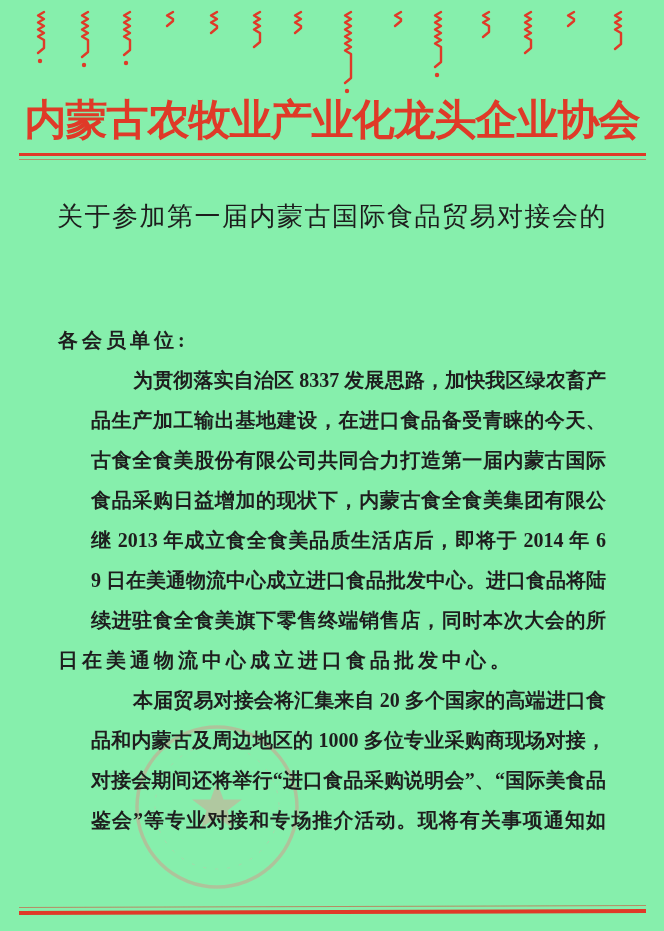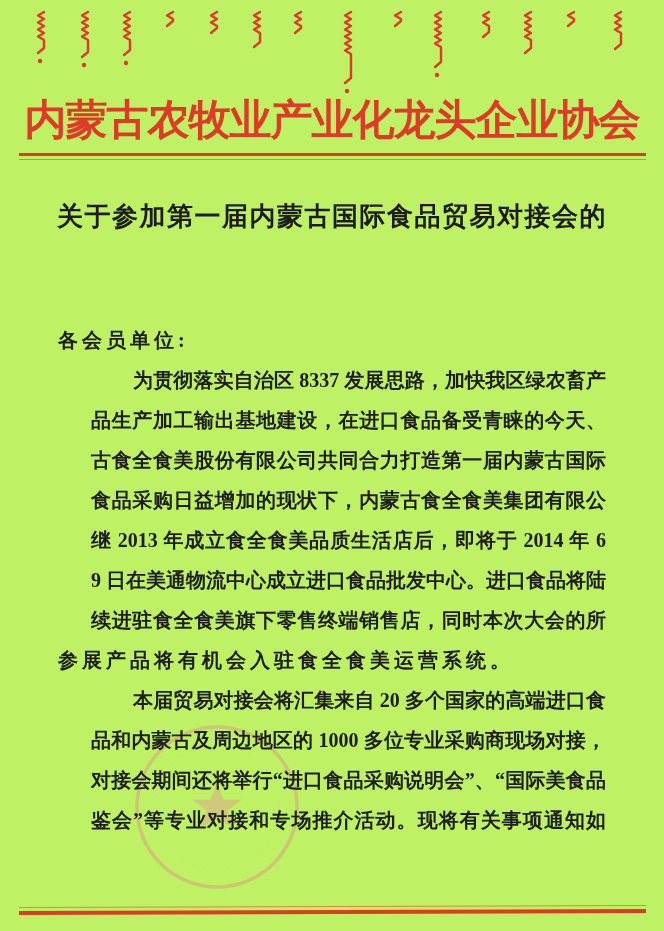--- a/index.html
+++ b/index.html
@@ -1,20 +1,20 @@
 <!DOCTYPE html>
 <html><head>
 <meta charset="utf-8">
 <style>
   html,body{margin:0;padding:0;background:#888;}
   .page{
     position:relative;
     width:664px;height:931px;
     margin:0 auto;
-    background:#bef264;
+    background:#86efac;
     overflow:hidden;
     font-family:"Liberation Serif","DejaVu Serif",serif;
   }
   
   .mongolian-row{position:absolute;top:0;left:0;width:664px;height:92px;}
   .mcol{position:absolute;top:10px;}
   .org-title{
     position:absolute;top:90px;left:0;width:664px;
     margin:0;text-align:center;
     font-size:42px;font-weight:bold;letter-spacing:-1px;
@@ -22,21 +22,21 @@
   }
   .rule{position:absolute;left:19px;width:627px;}
   .rule-top-thick{top:153px;height:3px;}
   .rule-top-thin{top:159px;height:1px;opacity:.55;}
   .rule-bot-thin{top:906px;height:1px;opacity:.55;transform:rotate(-.2deg);}
   .rule-bot-thick{top:910px;height:4px;transform:rotate(-.2deg);}
   
   .notice-title{
     position:absolute;top:194px;left:0;width:664px;
     text-align:center;color:#1d1d1d;
-    font-size:26px;font-weight:bold;letter-spacing:1.5px;line-height:46px;
+    font-size:26px;font-weight:normal;letter-spacing:1.5px;line-height:46px;
   }
   
   .body-text{
     position:absolute;top:320px;left:58px;width:548px;
     color:#1e1e1e;font-size:20px;line-height:40px;z-index:2;font-weight:bold;
   }
   .bline{height:40px;white-space:nowrap;}
   .bline.fill{white-space:normal;text-align:justify;text-align-last:justify;text-justify:inter-character;overflow:hidden;margin-left:33px;}
   .bline.loose{letter-spacing:4px;}
   .bline.salut{letter-spacing:4px;}
@@ -116,21 +116,21 @@
 
   <div class="body-text" style="color: rgb(30, 30, 30);">
       <div class="bline loose salut">各会员单位:</div>
       <div class="bline indent fill">为贯彻落实自治区 8337 发展思路，加快我区绿农畜产</div>
       <div class="bline fill">品生产加工输出基地建设，在进口食品备受青睐的今天、内蒙</div>
       <div class="bline fill">古食全食美股份有限公司共同合力打造第一届内蒙古国际</div>
       <div class="bline fill">食品采购日益增加的现状下，内蒙古食全食美集团有限公司</div>
       <div class="bline fill">继 2013 年成立食全食美品质生活店后，即将于 2014 年 6 月</div>
       <div class="bline fill">9 日在美通物流中心成立进口食品批发中心。进口食品将陆</div>
       <div class="bline fill">续进驻食全食美旗下零售终端销售店，同时本次大会的所有</div>
-      <div class="bline loose">参展产品将有机会入驻食全食美运营系统。</div>
+      <div class="bline loose">日在美通物流中心成立进口食品批发中心。</div>
       <div class="bline indent fill">本届贸易对接会将汇集来自 20 多个国家的高端进口食</div>
       <div class="bline fill">品和内蒙古及周边地区的 1000 多位专业采购商现场对接，</div>
       <div class="bline fill">对接会期间还将举行“进口食品采购说明会”、“国际美食品</div>
       <div class="bline fill">鉴会”等专业对接和专场推介活动。现将有关事项通知如下:</div>
     </div>
 
   <div class="rule rule-bot-thin" style="background: rgb(223, 58, 40);"></div>
   <div class="rule rule-bot-thick" style="background: rgb(223, 58, 40);"></div>
 
 </div>

